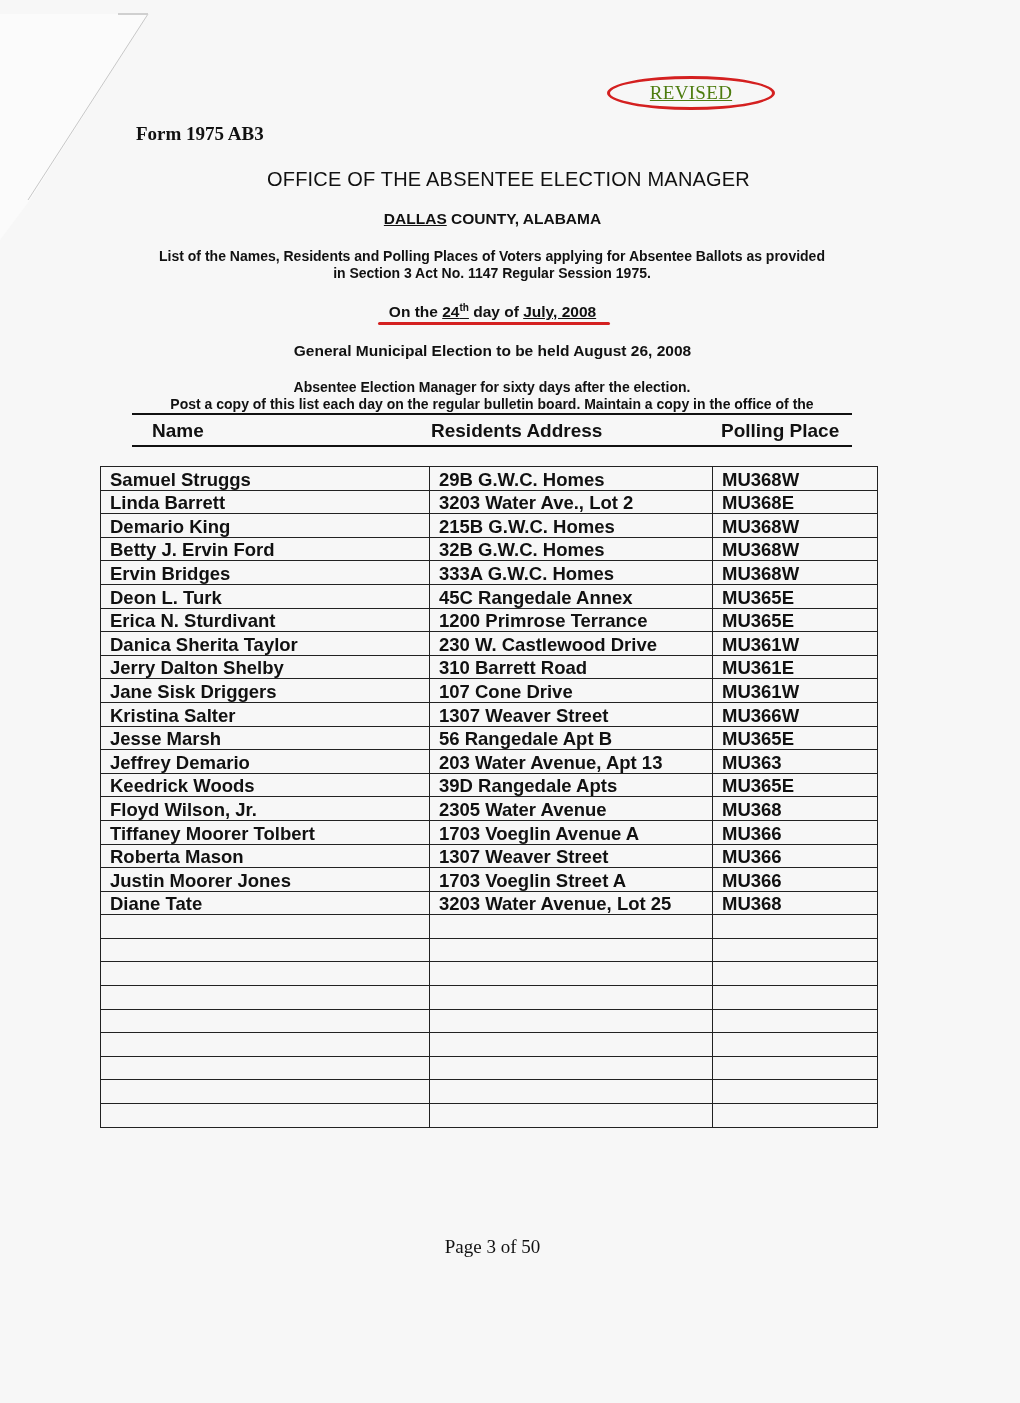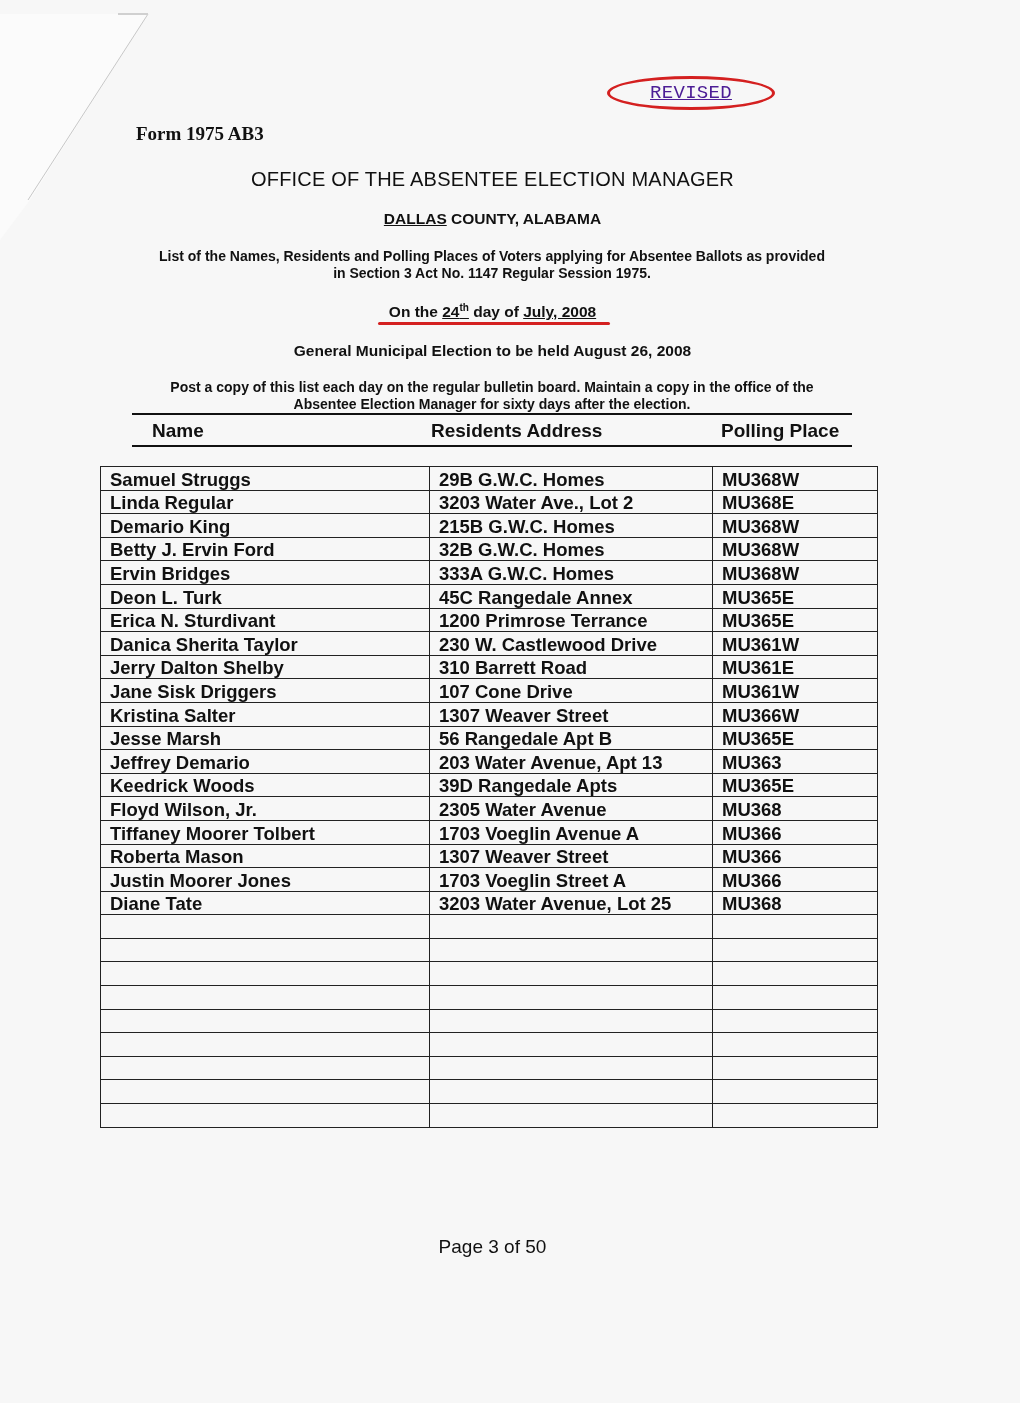--- a/index.html
+++ b/index.html
@@ -10,29 +10,29 @@
   }
   .scan-fold {
     position:absolute; left:0; top:0; width:160px; height:240px; pointer-events:none;
   }
   .revised-wrap {
     position:absolute; left:607px; top:76px; width:168px; height:34px;
     border:3px solid #d42020; border-radius:50%;
     box-sizing:border-box; display:flex; align-items:center; justify-content:center;
   }
   .revised-text {
-    font-family:Liberation Mono, monospace; font-size:19px; text-decoration:underline;
-    color:#4c1d95; letter-spacing:0.3px;
+    font-family:Liberation Serif, serif; font-size:19px; text-decoration:underline;
+    color:#4d7c0f; letter-spacing:0.3px;
   }
   .form-number {
     position:absolute; left:136px; top:123px;
     font-family:"Liberation Serif", serif; font-weight:bold; font-size:19px;
   }
   .center { position:absolute; left:0; width:985px; text-align:center; }
-  .office-title { top:168px; font-size:20px; letter-spacing:0.2px; }
+  .office-title { top:168px; font-size:20px; letter-spacing:0.2px;padding-left:16px; }
   .county { top:210px; font-size:15.5px; font-weight:bold; }
   .county u { text-decoration:underline; }
   .desc { top:248px; left:132px; width:720px; font-size:14px; line-height:17px; font-weight:bold; text-align:center; position:absolute; }
   .date-line { top:302px; font-size:15.5px; font-weight:bold; }
   .date-line .u { text-decoration:underline;text-align:center; }
   .date-line sup { font-size:10px; }
   .date-redline {
     position:absolute; left:378px; top:322px; width:232px; height:3px; background:#d42020; border-radius:2px;
   }
   .election { top:342px; font-size:15.5px; font-weight:bold; }
@@ -53,21 +53,21 @@
   table.voters td {
     border:1px solid #222; height:22.6px; padding:0 0 0 9px;
     font-size:18.5px; font-weight:bold; line-height:20px; white-space:nowrap; overflow:hidden;
     vertical-align:bottom;
   }
   table.voters col.c1 { width:329px; }
   table.voters col.c2 { width:283px; }
   table.voters col.c3 { width:165px; }
   .page-num {
     position:absolute; left:0; width:985px; top:1236px; text-align:center;
-    font-family:Liberation Sans, sans-serif; font-size:19px;
+    font-family:Liberation Serif, serif; font-size:19px;
   }
 </style>
 </head>
 <body>
 
 <svg class="scan-fold" viewBox="0 0 160 240">
   <polygon points="0,14 148,14 30,200 0,240" fill="#fbfbfb"></polygon>
   <line x1="148" y1="14" x2="28" y2="200" stroke="#c8c8c8" stroke-width="1"></line>
   <line x1="118" y1="14" x2="148" y2="14" stroke="#d0d0d0" stroke-width="2"></line>
 </svg>
@@ -90,22 +90,22 @@
 </div>
 
 <div class="center date-line">
   <span>On the </span><span class="u"><span>24</span><sup>th</sup></span><span> day of </span><span class="u">July, 2008</span>
 </div>
 <div class="date-redline"></div>
 
 <div class="center election">General Municipal Election to be held August 26, 2008</div>
 
 <div class="post">
+  <div>Absentee Election Manager for sixty days after the election.</div>
   <div>Post a copy of this list each day on the regular bulletin board. Maintain a copy in the office of the</div>
-  <div>Absentee Election Manager for sixty days after the election.</div>
 </div>
 
 <div class="header-bar">
   <span class="hdr hdr-name">Name</span>
   <span class="hdr hdr-addr">Residents Address</span>
   <span class="hdr hdr-poll">Polling Place</span>
 </div>
 
 <table class="voters">
   <colgroup>
@@ -113,21 +113,21 @@
       <col class="c2">
       <col class="c3">
     </colgroup>
   <tbody id="voter-rows">
       <tr>
         <td>Samuel Struggs</td>
         <td>29B G.W.C. Homes</td>
         <td>MU368W</td>
       </tr>
       <tr>
-        <td>Linda Regular</td>
+        <td>Linda Barrett</td>
         <td>3203 Water Ave., Lot 2</td>
         <td>MU368E</td>
       </tr>
       <tr>
         <td>Demario King</td>
         <td>215B G.W.C. Homes</td>
         <td>MU368W</td>
       </tr>
       <tr>
         <td>Betty J. Ervin Ford</td>

